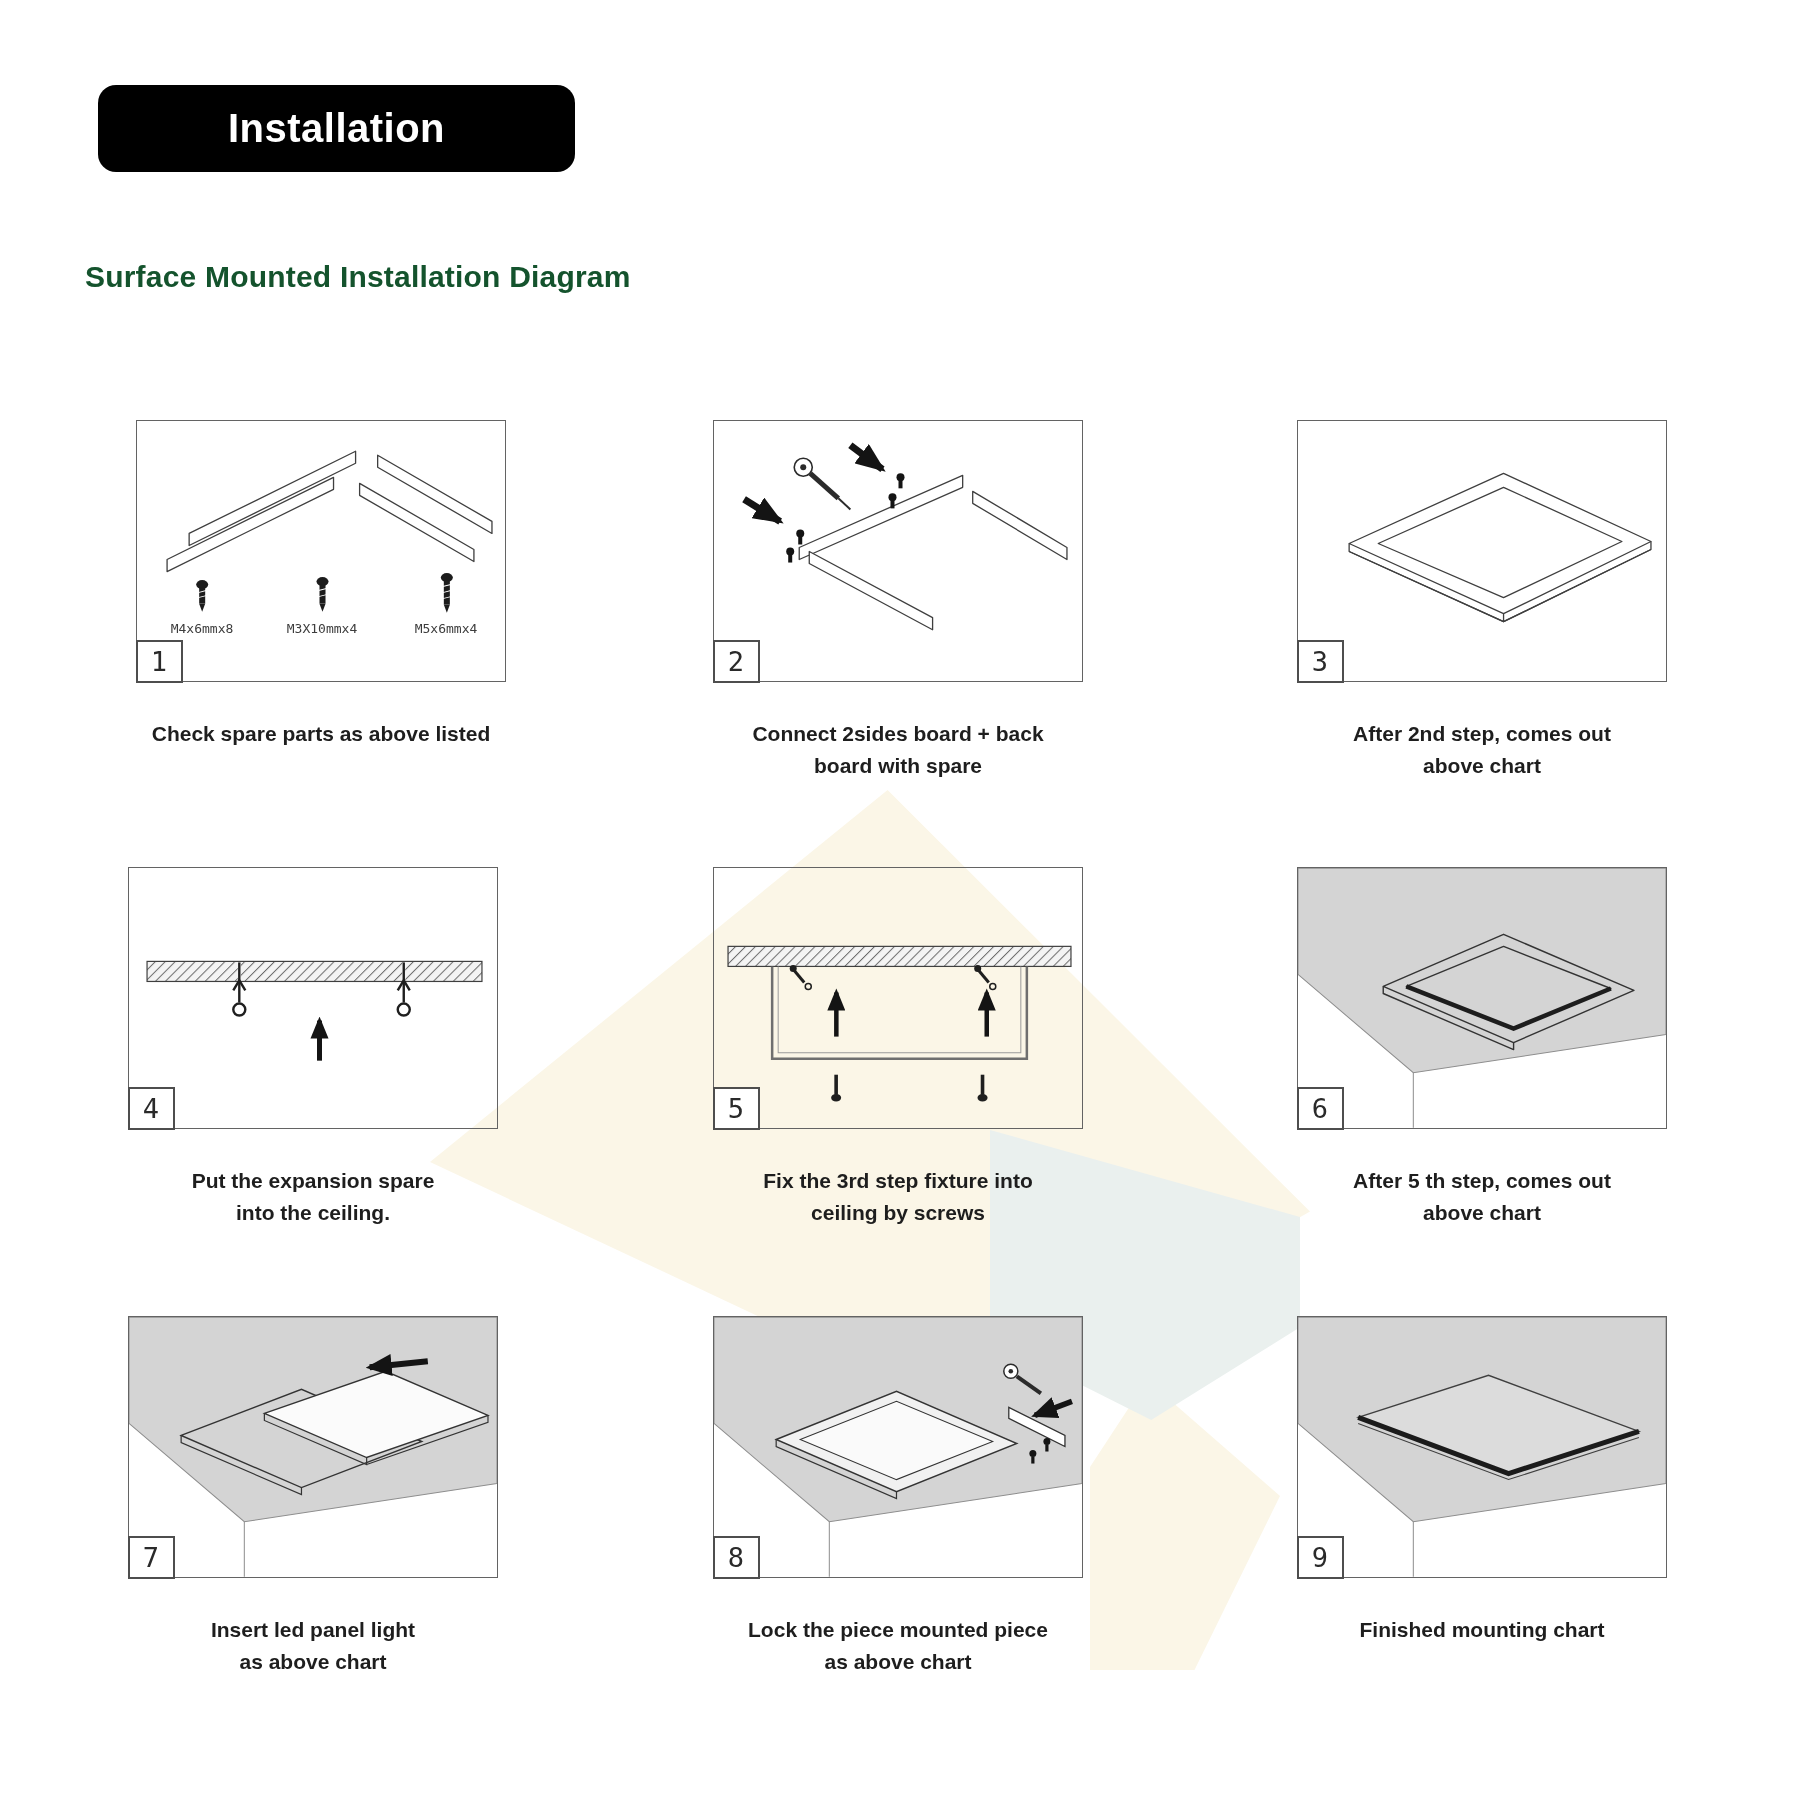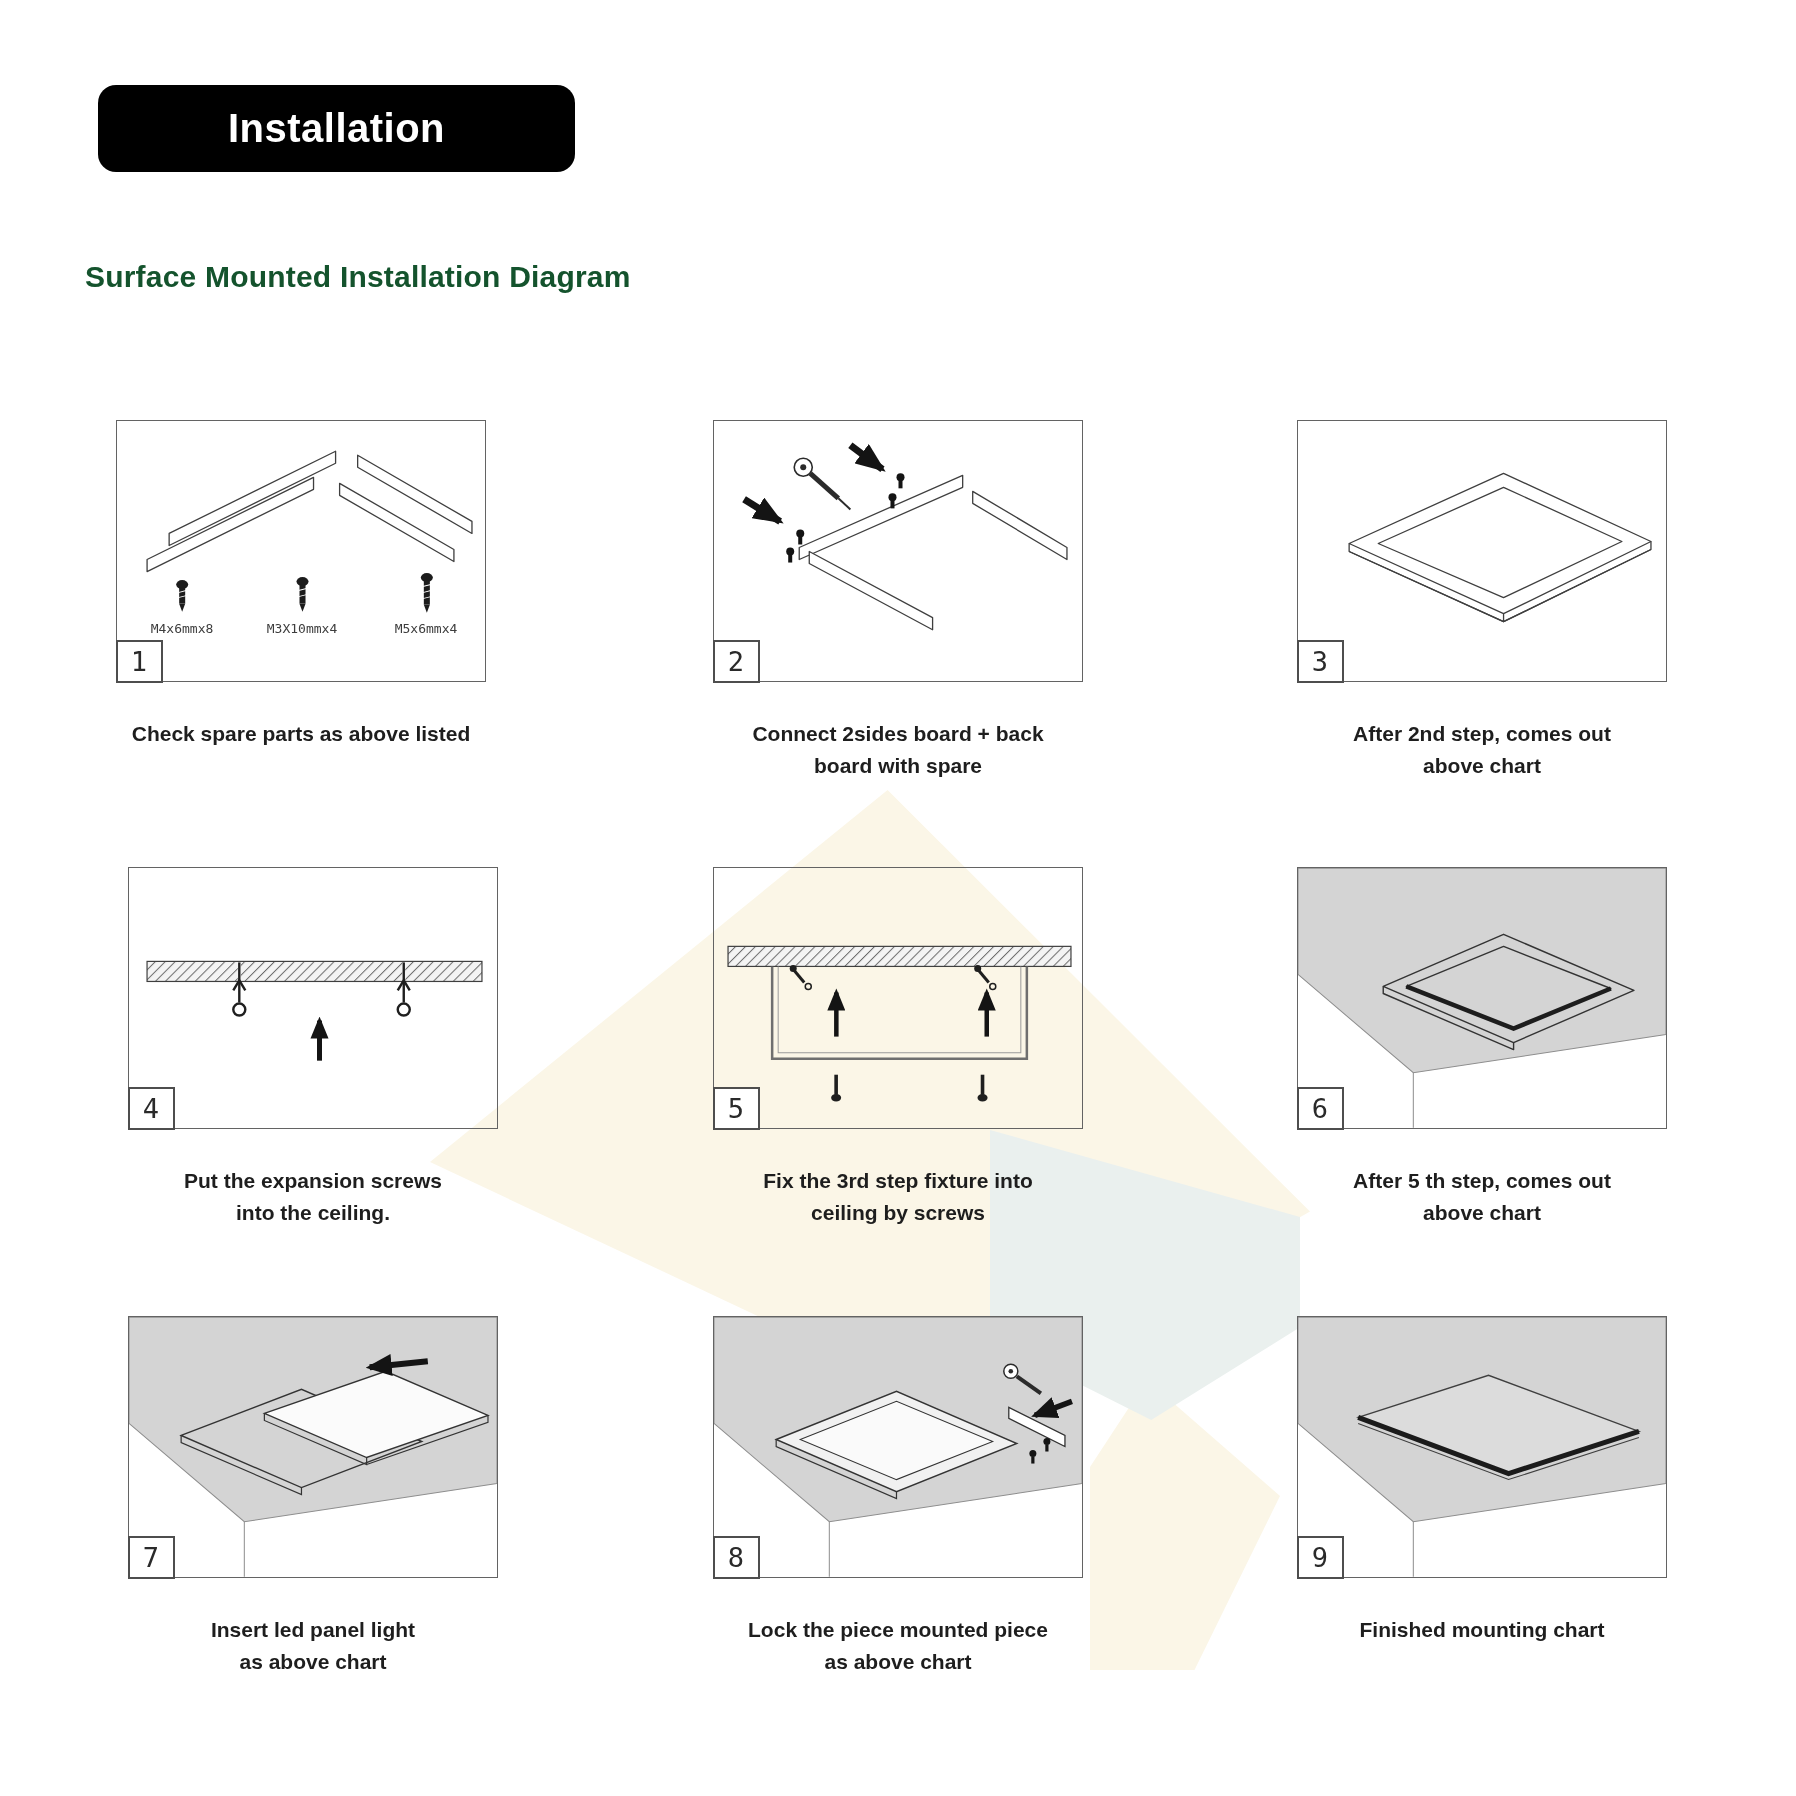--- a/index.html
+++ b/index.html
@@ -59,21 +59,21 @@
 <div class="wm wm-cream2"></div>
 <div class="wm wm-blue"></div>
 
 <div class="badge">
   <span>Installation</span>
 </div>
 <h1 class="title">Surface Mounted Installation Diagram</h1>
 
 <main>
 
-  <div class="step" style="left:116px;top:420px">
+  <div class="step" style="left:136px;top:420px">
     <div class="figure">
       <svg viewBox="0 0 367 259">
         <g fill="#ffffff" stroke="#3f3f3f" stroke-width="1.3" stroke-linejoin="round">
           <polygon points="30,150 196,68 196,56 30,138"></polygon>
           <polygon points="52,124 218,42 218,30 52,112"></polygon>
           <polygon points="240,34 354,100 354,112 240,46"></polygon>
           <polygon points="222,62 336,128 336,140 222,74"></polygon>
         </g>
         <g fill="#1c1c1c">
           <ellipse cx="65" cy="163" rx="6" ry="4.5"></ellipse>
@@ -195,21 +195,21 @@
             <path d="M268,122 L274,112 L280,122"></path>
             <circle cx="274" cy="141" r="6"></circle>
         </g>
         <line x1="190" y1="192" x2="190" y2="152" stroke="#141414" stroke-width="5" marker-end="url(#m4)"></line>
       </svg>
       <div class="num">
           <span>4</span>
         </div>
     </div>
     <div class="caption">
-      <span>Put the expansion screws</span>
+      <span>Put the expansion spare</span>
         <span>into the ceiling.</span>
     </div>
   </div>
 
   <div class="step" style="left:713px;top:867px">
     <div class="figure">
       <svg viewBox="0 0 367 259">
         <defs>
           <pattern id="h5" width="7" height="7" patternUnits="userSpaceOnUse" patternTransform="rotate(45)">
               <rect width="7" height="7" fill="#f4f4f4"></rect>

